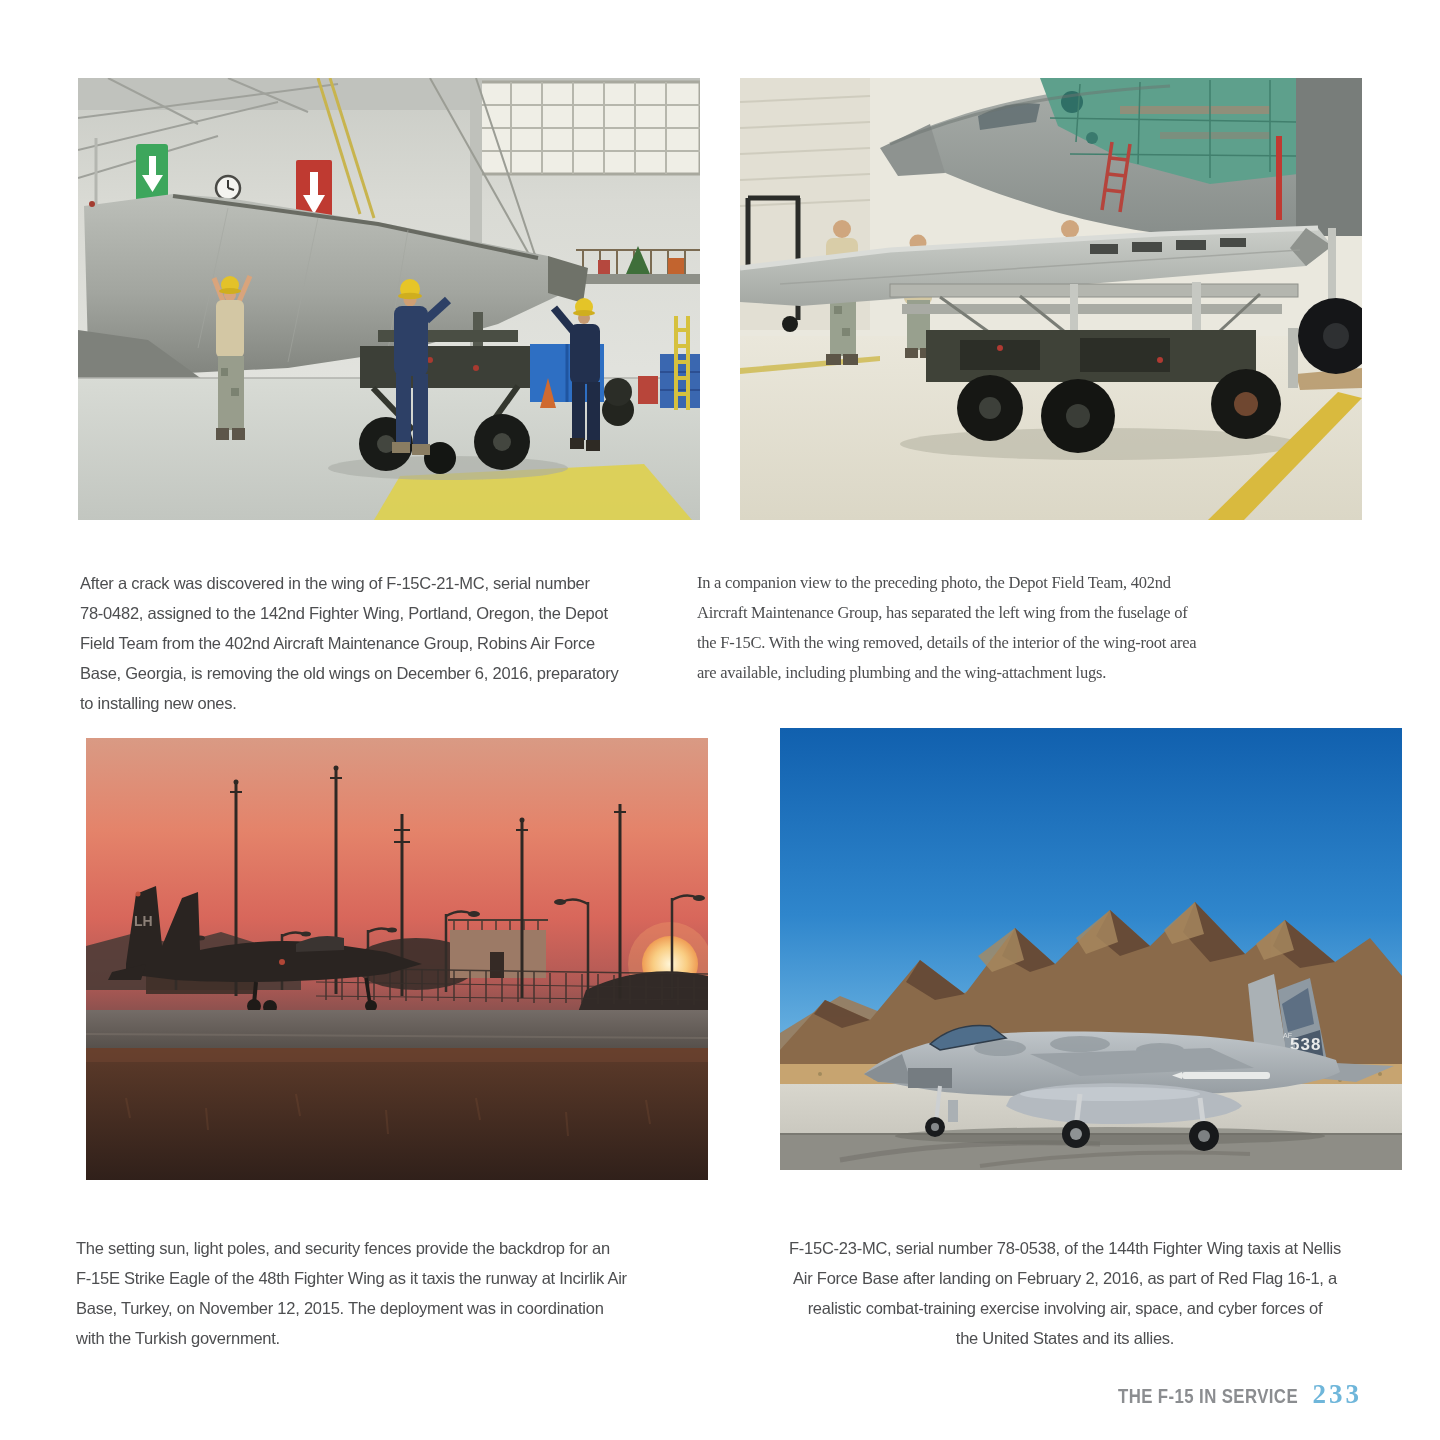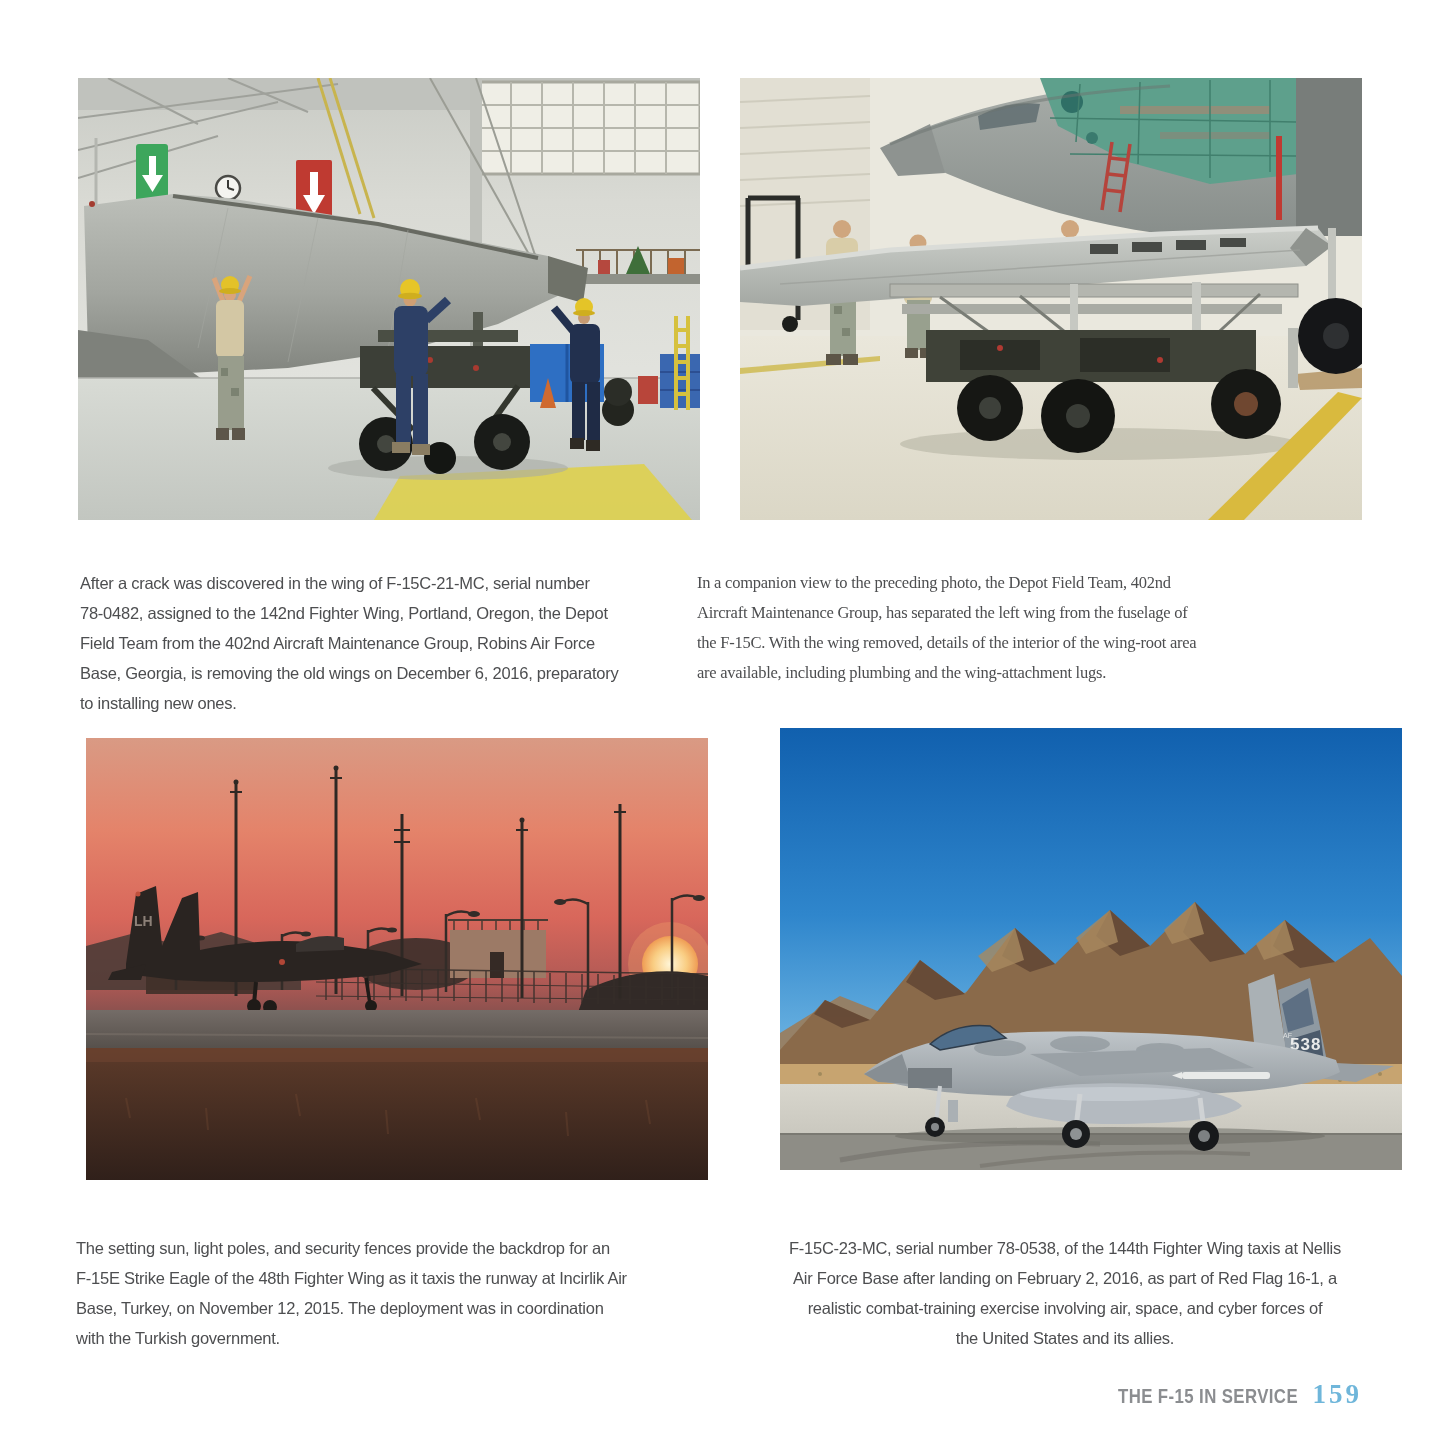--- a/index.html
+++ b/index.html
@@ -597,16 +597,16 @@
 F-15E Strike Eagle of the 48th Fighter Wing as it taxis the runway at Incirlik Air
 Base, Turkey, on November 12, 2015. The deployment was in coordination
 with the Turkish government.</p>
   <p class="caption" id="caption-4">F-15C-23-MC, serial number 78-0538, of the 144th Fighter Wing taxis at Nellis
 Air Force Base after landing on February 2, 2016, as part of Red Flag 16-1, a
 realistic combat-training exercise involving air, space, and cyber forces of
 the United States and its allies.</p>
 
   <div class="footer">
     <span class="footer-label">THE F-15 IN SERVICE</span>
-    <span class="footer-page">159</span>
+    <span class="footer-page">233</span>
   </div>
 
 </div>
 
 </body></html>

